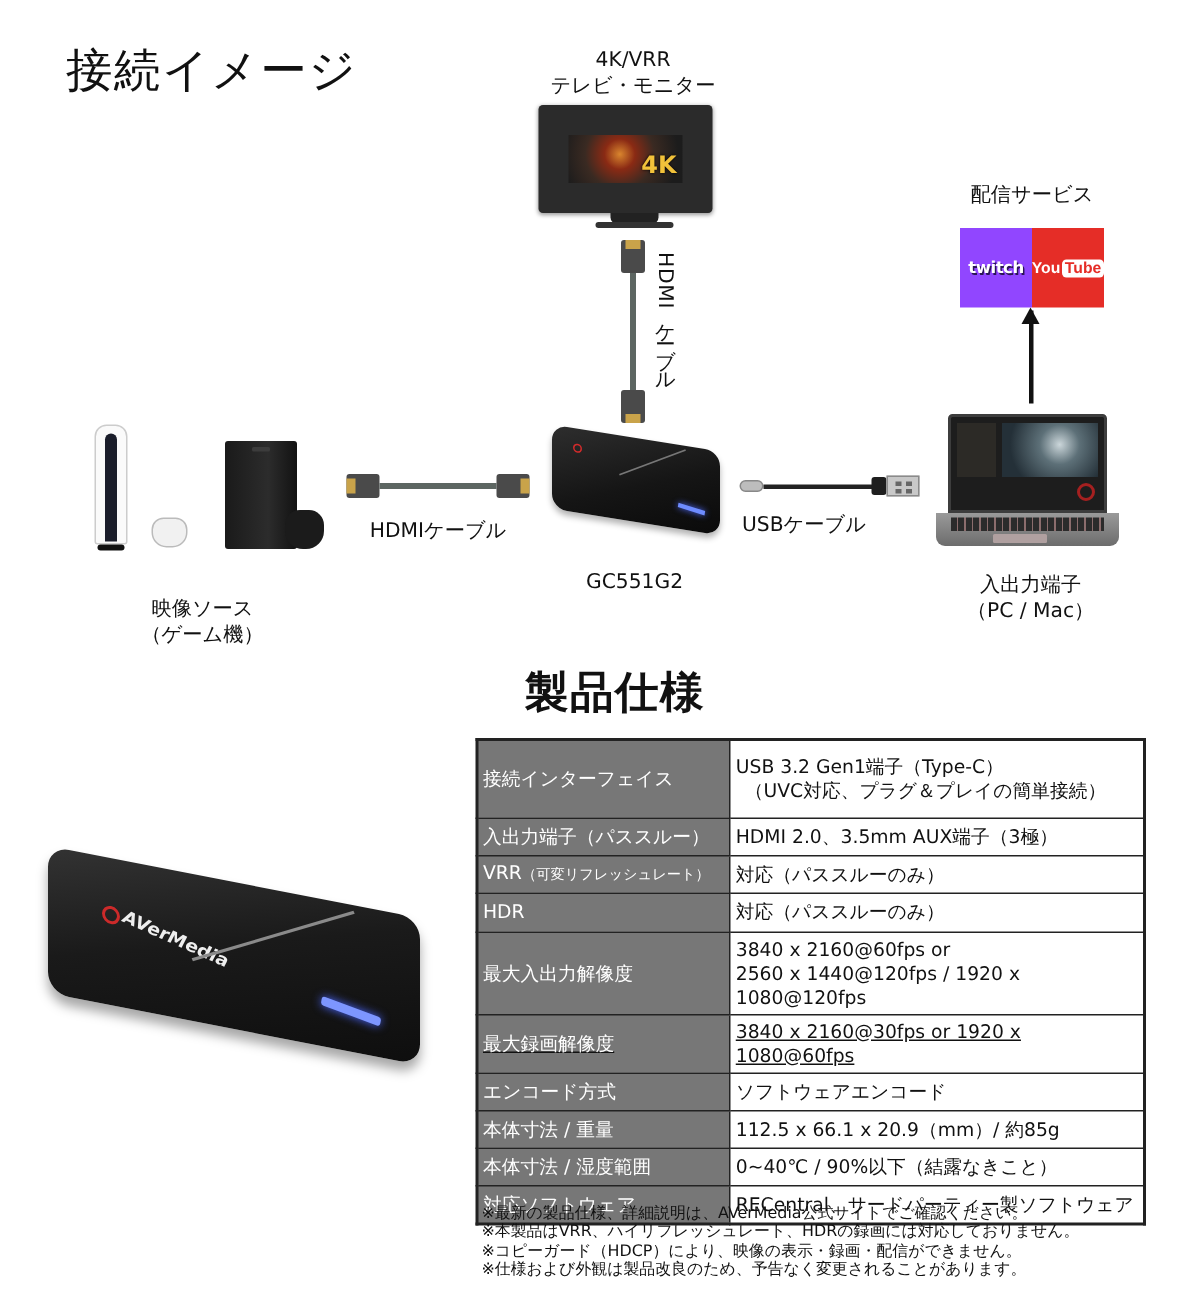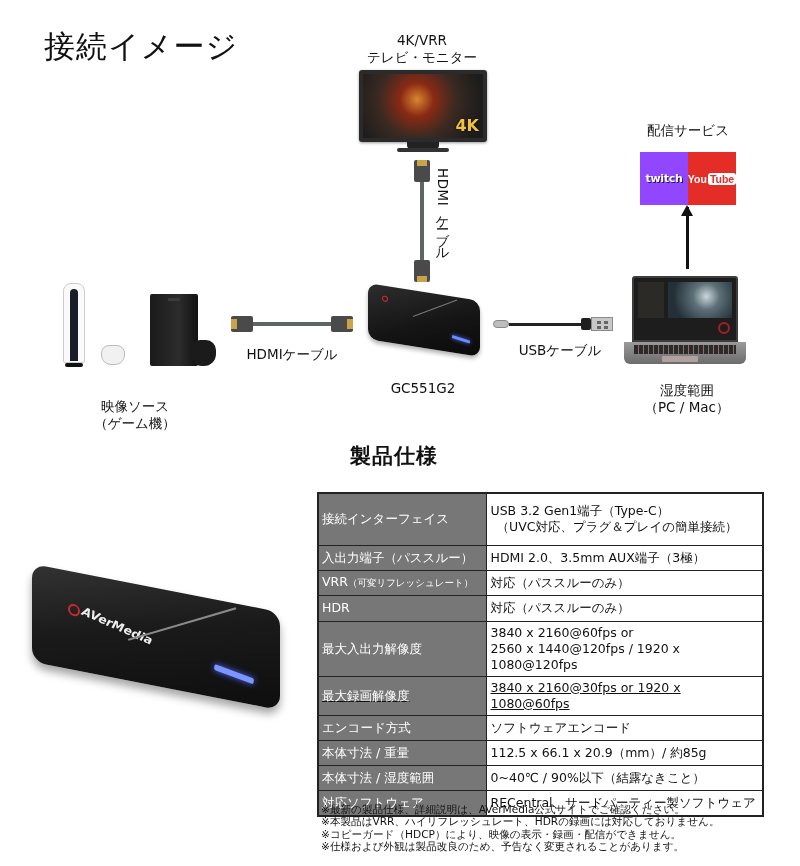--- a/index.html
+++ b/index.html
@@ -1,27 +1,27 @@
 <!DOCTYPE html>
 <html><head>
 <meta charset="utf-8">
 <style>
   * { box-sizing: border-box; margin: 0; padding: 0; }
   html, body { width: 800px; height: 866px; background: #ffffff; overflow: hidden; }
   body { position: relative; font-family: "DejaVu Sans", "Liberation Sans", sans-serif; color: #111; }
   .abs { position: absolute; }
 
   .title-conn { left: 44px; top: 26px; font-size: 31px; font-weight: normal; letter-spacing: 1px; color: #111; }
-  .title-spec { left: 350px; top: 442px; font-size: 21px; color: #111; letter-spacing: 1px; }
+  .title-spec { left: 350px; top: 442px; font-size: 29px; color: #111; letter-spacing: 1px; }
 
   .caption { font-size: 13.5px; text-align: center; line-height: 17px; color: #111; white-space: nowrap; }
 
   
   .tv { left: 359px; top: 70px; width: 128px; height: 82px; }
-  .tv-screen { position: absolute; left: 0; top: 0; width: 128px; height: 72px; background: #2b2b2b; border-radius: 3px; padding: 4px; box-shadow: 0 1px 3px rgba(0,0,0,.4); }
+  .tv-screen { position: absolute; left: 0; top: 0; width: 116px; height: 72px; background: #2b2b2b; border-radius: 3px; padding: 20px; box-shadow: 0 1px 3px rgba(0,0,0,.4); }
   .tv-inner { width: 100%; height: 100%; background: radial-gradient(circle at 45% 40%, #d9852e 0%, #8a2a14 22%, #3a2a22 50%, #1c1c1c 85%); position: relative; overflow: hidden; }
   .tv-4k { position: absolute; right: 4px; bottom: 3px; font-family: "DejaVu Sans", sans-serif; font-weight: bold; font-size: 16px; color: #f2c23a; text-shadow: 0 0 2px #000; }
   .tv-stand { position: absolute; left: 48px; top: 72px; width: 32px; height: 7px; background: #222; border-radius: 0 0 4px 4px; }
   .tv-stand-base { position: absolute; left: 38px; top: 78px; width: 52px; height: 4px; background: #333; border-radius: 2px; }
 
   
   .hdmi-v { left: 414px; top: 160px; width: 16px; height: 124px; }
   .plug-v { position: absolute; left: 0; width: 16px; height: 22px; background: #4a4a4a; border-radius: 2px; }
   .plug-v .tip { position: absolute; left: 3px; width: 10px; height: 6px; background: #c9a34a; }
   .cable-v { position: absolute; left: 6px; top: 22px; width: 4px; height: 78px; background: #5d6662; }
@@ -178,35 +178,35 @@
   <div class="usb-c"></div>
   <div class="usb-cable"></div>
   <div class="usb-neck"></div>
   <div class="usb-a">
       <i style="left:5px; top:3px;"></i>
       <i style="left:5px; top:8px;"></i>
       <i style="left:12px; top:3px;"></i>
       <i style="left:12px; top:8px;"></i>
     </div>
 </div>
-<div class="abs caption" style="left:500px; top:342px; width:120px;">USBケーブル</div>
+<div class="abs caption" style="left:476px; top:342px; width:120px;">USBケーブル</div>
 
 <div class="abs laptop">
   <div class="lap-screen">
       <div class="lap-panel"></div>
       <div class="lap-video"></div>
       <div class="lap-dial"></div>
     </div>
   <div class="lap-base">
       <div class="lap-keys"></div>
       <div class="lap-pad"></div>
     </div>
 </div>
 <div class="abs caption" style="left:626px; top:382px; width:122px;">
-  <div>湿度範囲</div>
+  <div>入出力端子</div>
   <div>（PC / Mac）</div>
 </div>
 
 <div class="abs caption" style="left:80px; top:398px; width:110px;">
   <div>映像ソース</div>
   <div>（ゲーム機）</div>
 </div>
 
 <h2 class="abs title-spec">製品仕様</h2>
 

